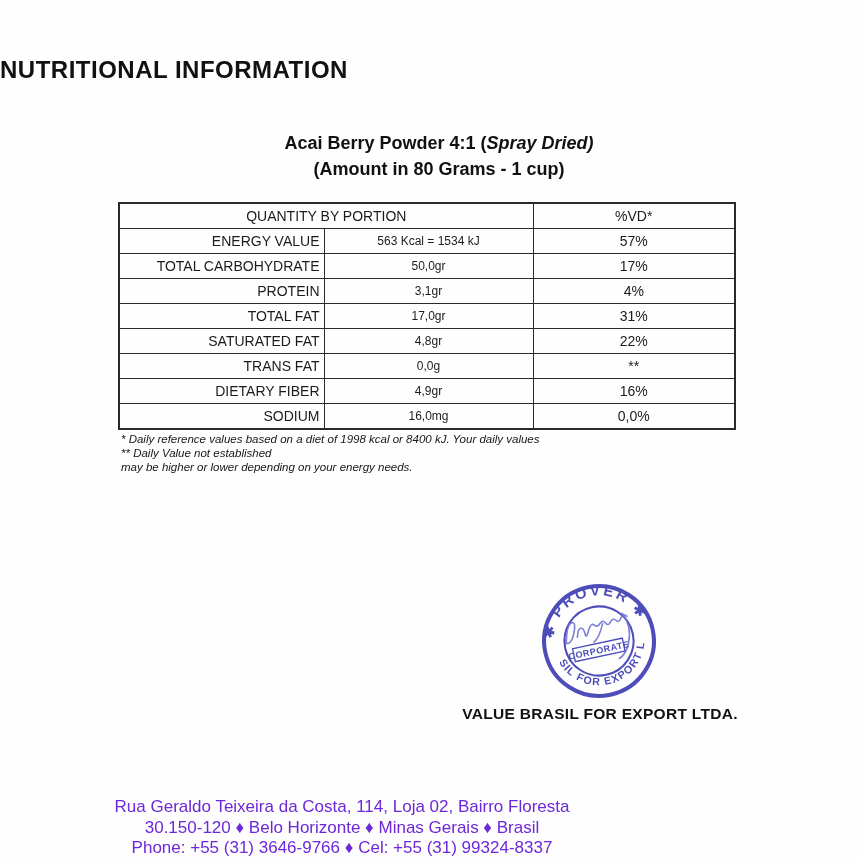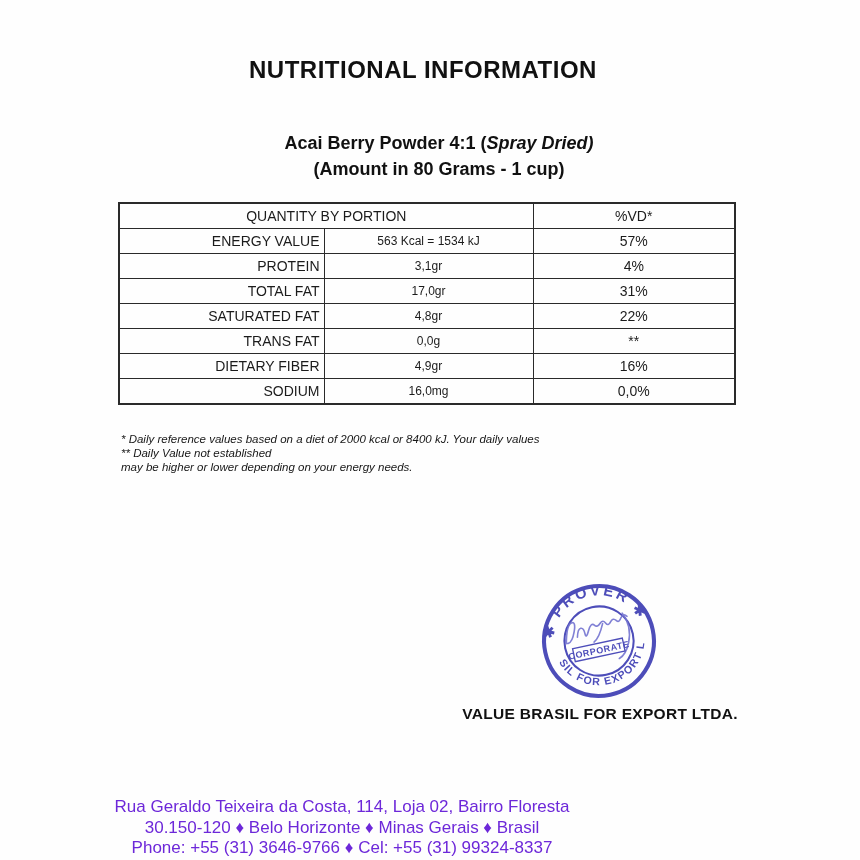--- a/index.html
+++ b/index.html
@@ -2,21 +2,21 @@
 <html><head>
 <meta charset="utf-8">
 <style>
   * { margin:0; padding:0; box-sizing:border-box; }
   html,body { background:#ffffff; }
   .page {
     position:relative; width:860px; height:860px; background:#fefefe;
     font-family:"Liberation Sans", sans-serif; color:#1c1c1c; overflow:hidden;
   }
   .doc-title {
-    position:absolute; top:56px; left:0; width:846px; text-align:center;
+    position:absolute; top:56px; left:0; width:846px; 
     font-size:24px; font-weight:700; letter-spacing:.5px; color:#111;
   }
   .subtitle {
     position:absolute; top:130px; left:16px; width:846px; text-align:center;
     font-size:18px; font-weight:700; line-height:26px; color:#111;
   }
   .subtitle .it { font-style:italic; }
   .ntable {
     position:absolute; left:118px; top:202px;
     border-collapse:collapse; table-layout:fixed; width:616px;
@@ -66,20 +66,25 @@
         <tr>
       <th colspan="2">QUANTITY BY PORTION</th>
       <th>%VD*</th>
     </tr>
     <tr>
       <td class="lbl">ENERGY VALUE</td>
       <td class="val">563 Kcal = 1534 kJ</td>
       <td class="vd">57%</td>
     </tr>
     <tr>
+      <td class="lbl">TOTAL CARBOHYDRATE</td>
+      <td class="val">50,0gr</td>
+      <td class="vd">17%</td>
+    </tr>
+    <tr>
       <td class="lbl">PROTEIN</td>
       <td class="val">3,1gr</td>
       <td class="vd">4%</td>
     </tr>
     <tr>
       <td class="lbl">TOTAL FAT</td>
       <td class="val">17,0gr</td>
       <td class="vd">31%</td>
     </tr>
     <tr>
@@ -99,21 +104,21 @@
     </tr>
     <tr>
       <td class="lbl">SODIUM</td>
       <td class="val">16,0mg</td>
       <td class="vd">0,0%</td>
     </tr>
   </tbody>
     </table>
 
   <div class="footnotes">
-    <div>* Daily reference values based on a diet of 2000 kcal or 8400 kJ. Your daily values</div>
+    <div>* Daily reference values based on a diet of 1998 kcal or 8400 kJ. Your daily values</div>
     <div>** Daily Value not established</div>
     <div>may be higher or lower depending on your energy needs.</div>
   </div>
 
   <svg class="stamp" viewBox="0 0 120 120" xmlns="http://www.w3.org/2000/svg">
     <g transform="rotate(-12 60 60)">
       <circle cx="60" cy="60" r="54" fill="none" stroke-width="4" stroke="#3e3eb4"></circle>
       <circle cx="60" cy="60" r="34" fill="none" stroke-width="2" stroke="#3e3eb4"></circle>
       <defs>
         <path id="arcTop" d="M 15,60 A 45,45 0 0 1 105,60" fill="none"></path>

